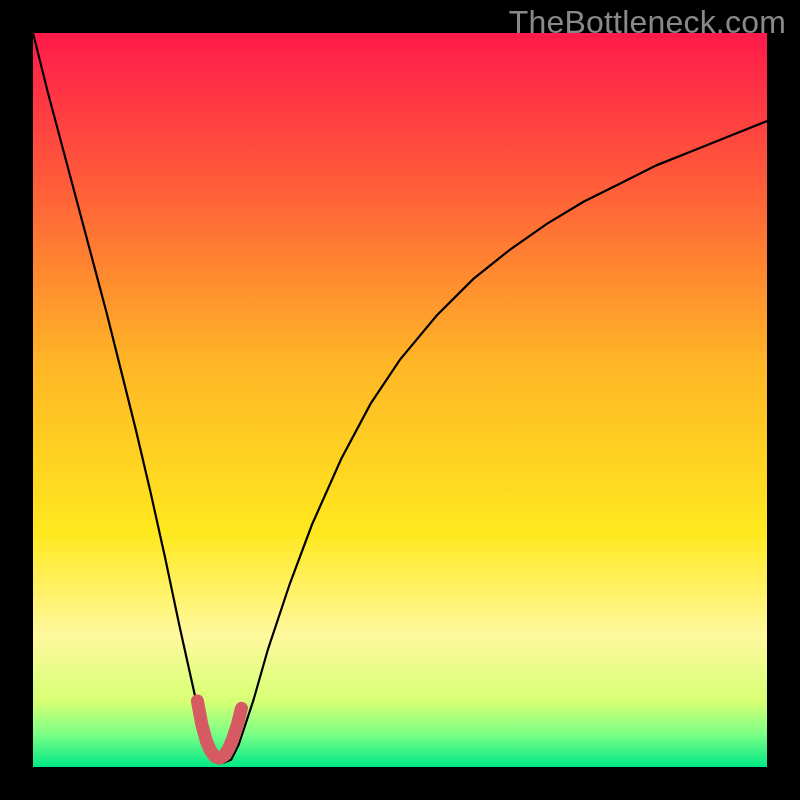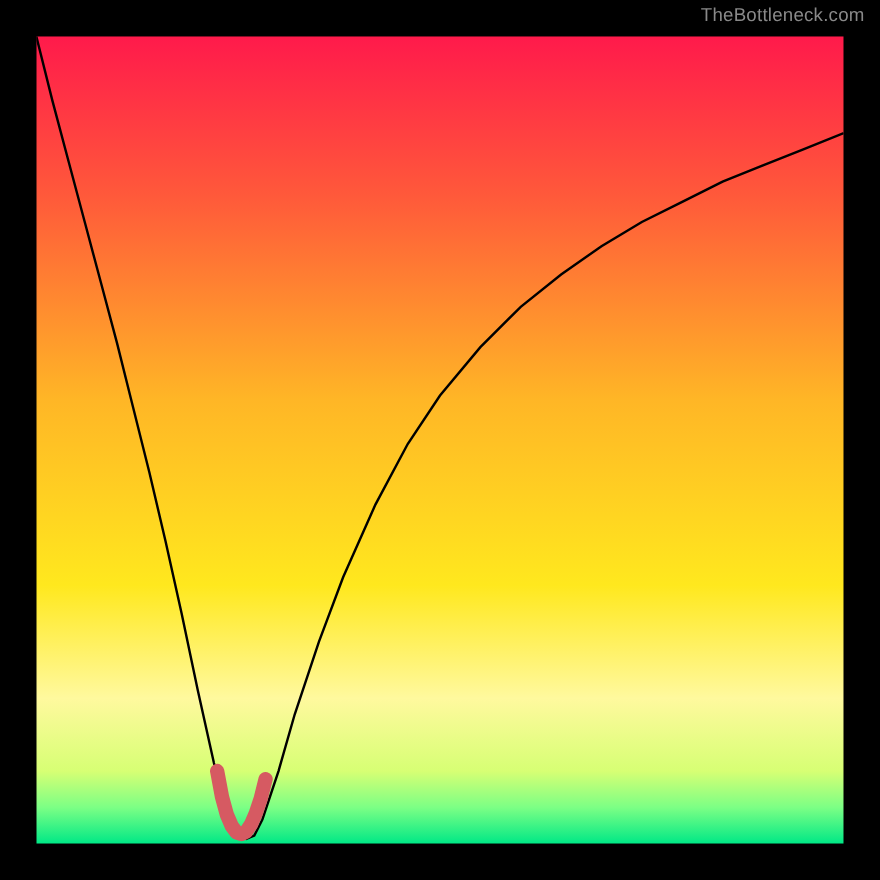--- a/index.html
+++ b/index.html
@@ -24,21 +24,21 @@
     top: 33px;
     left: 33px;
     width: 734px;
     height: 734px;
   }
   .watermark {
     position: absolute;
     top: 4px;
     right: 14px;
     font-family: Arial, Helvetica, sans-serif;
-    font-size: 17px;
+    font-size: 32px;
     font-weight: 500;
     color: #898989;
     letter-spacing: 0.2px;
   }
 </style>
 </head>
 <body>
 
 <div class="frame">
   <svg class="plot" viewBox="0 0 734 734" preserveAspectRatio="none">

